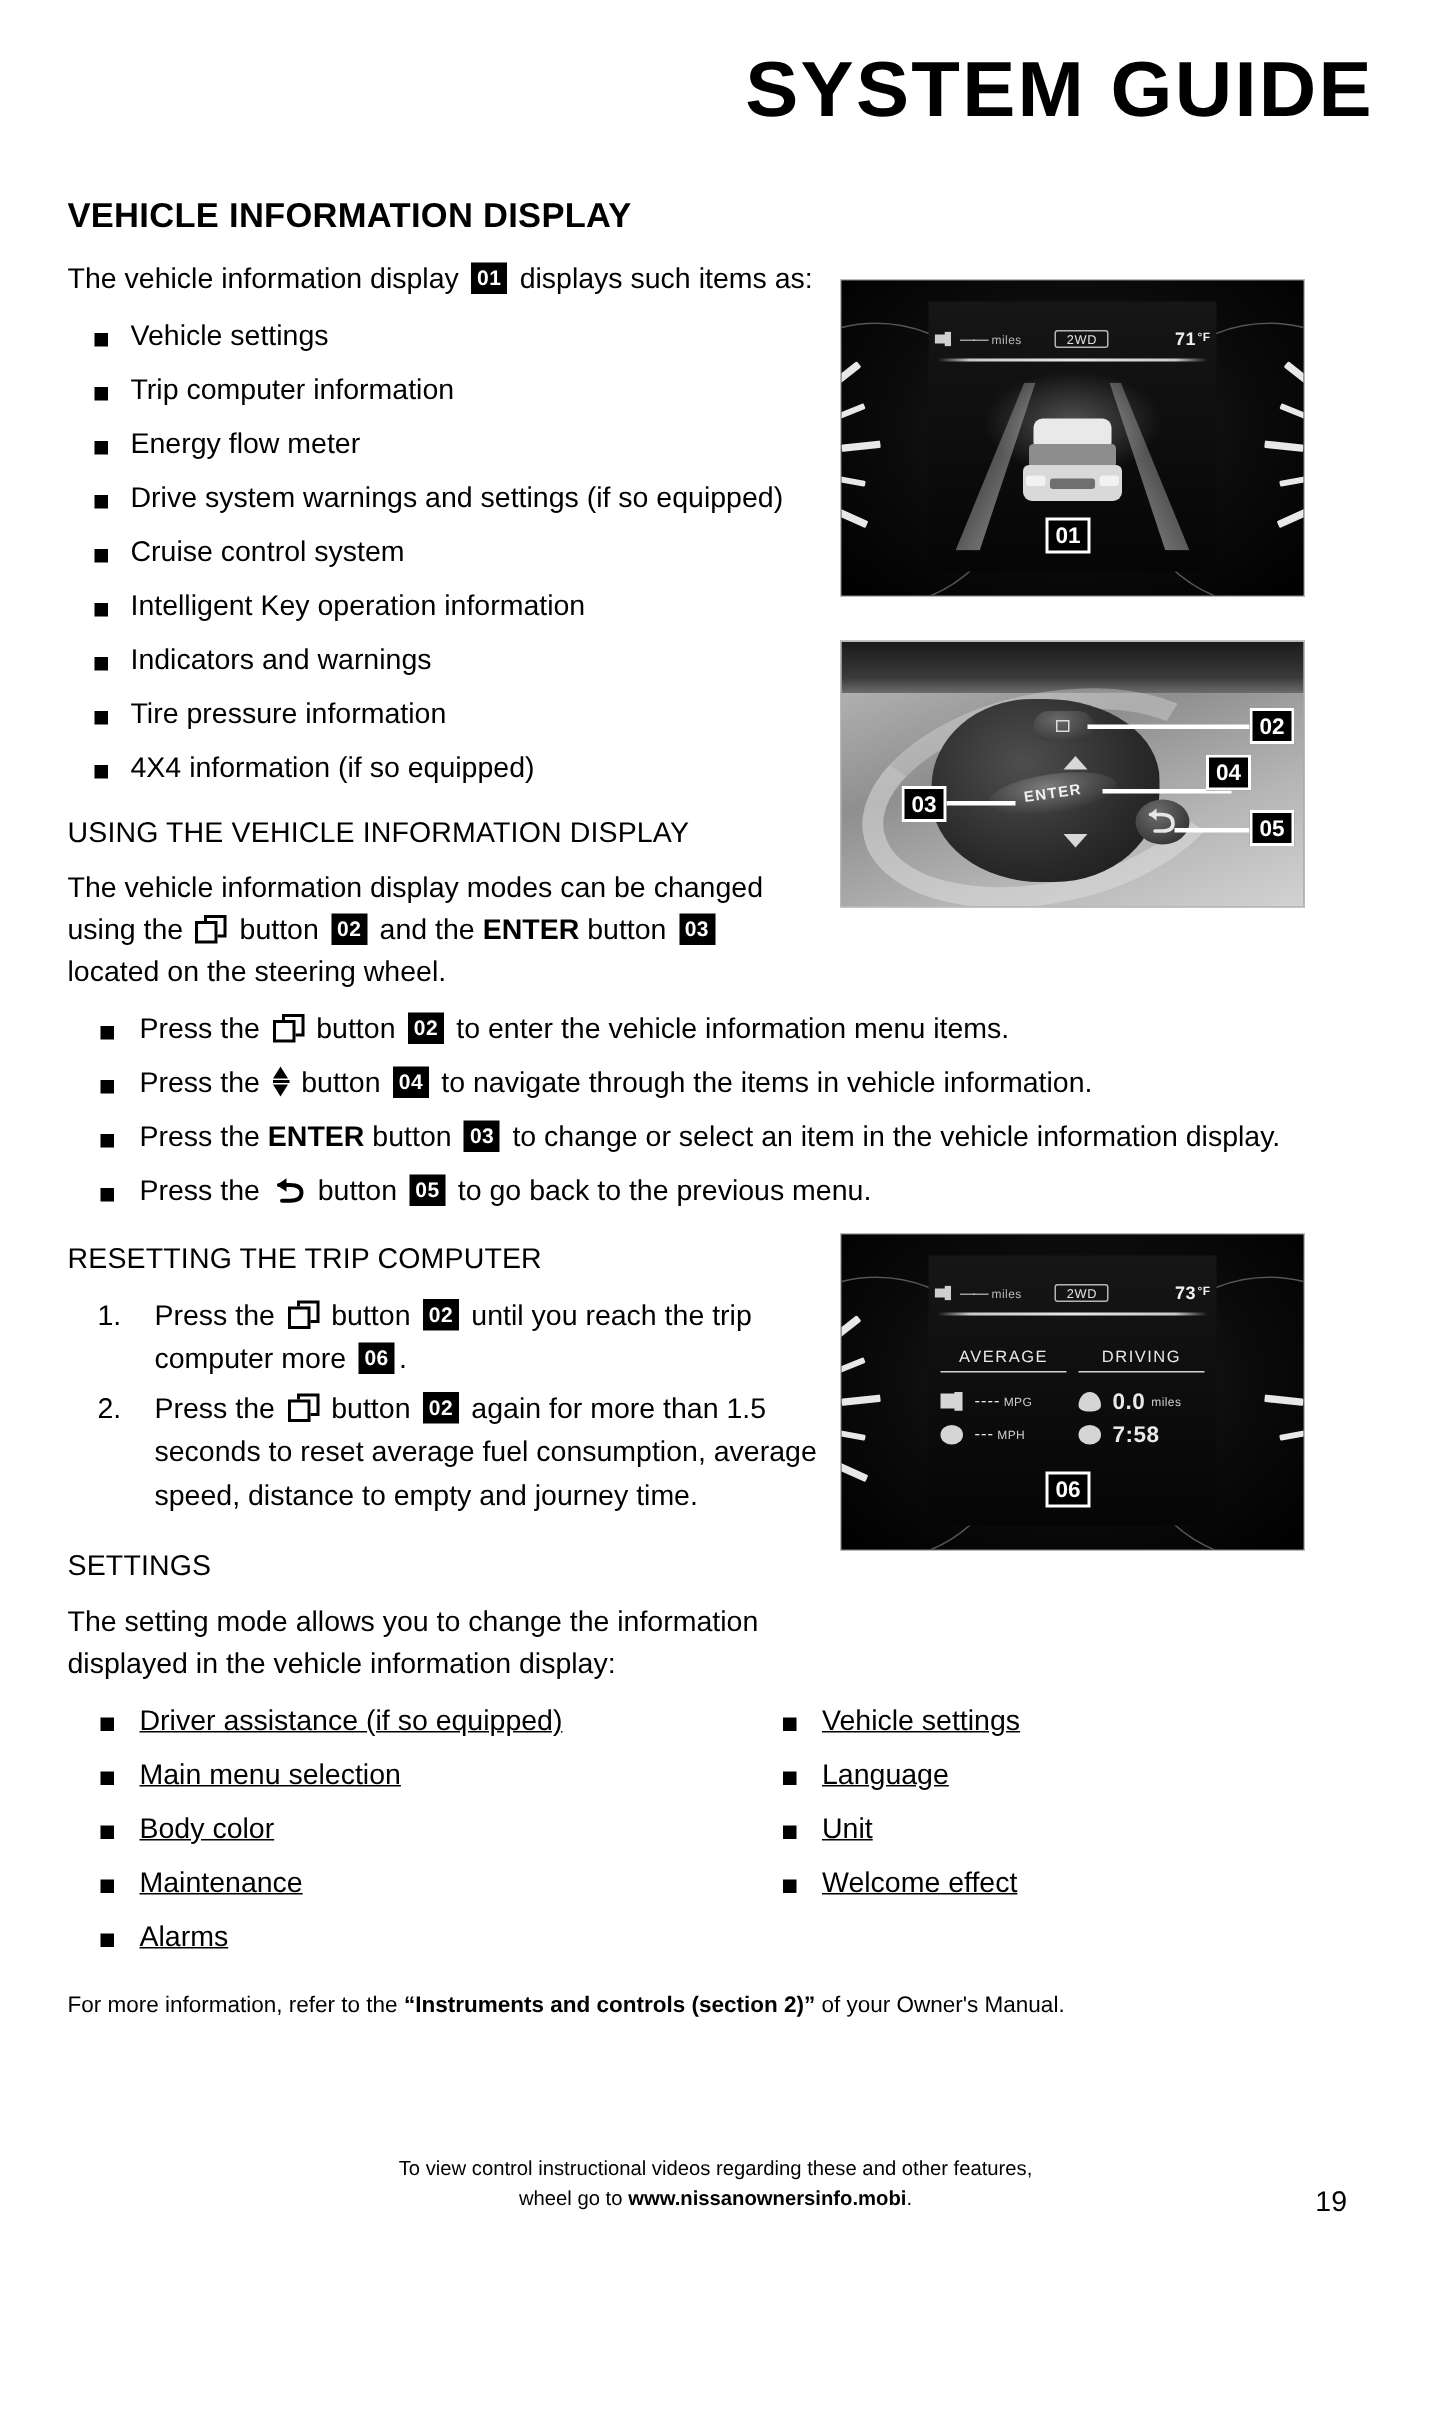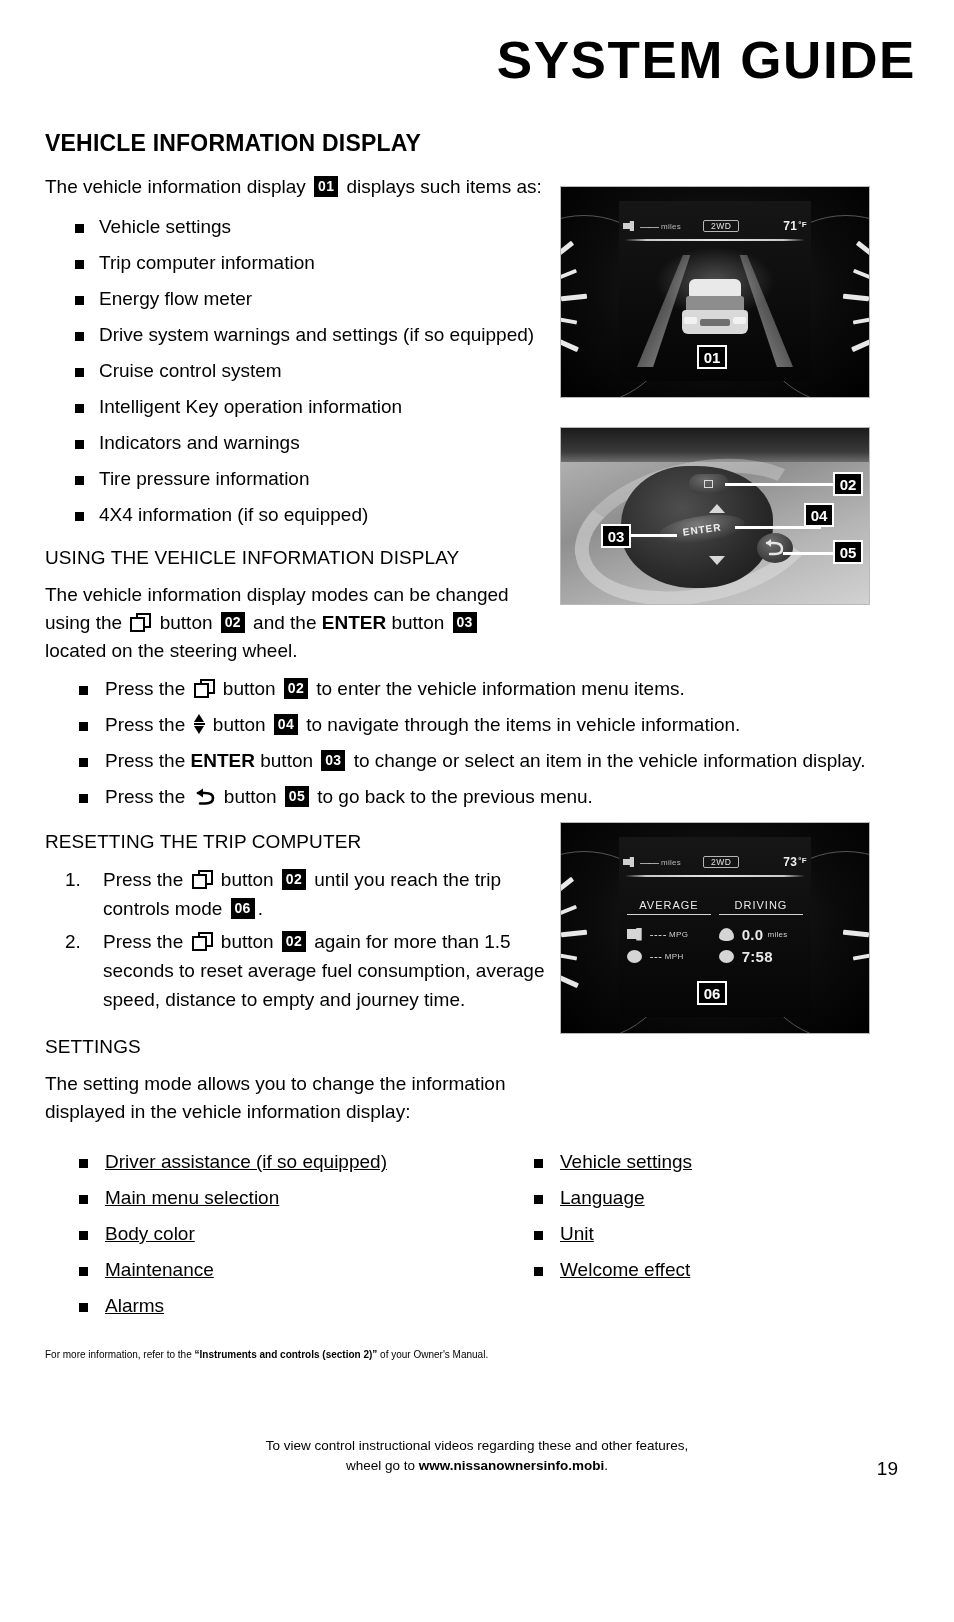--- a/index.html
+++ b/index.html
@@ -111,21 +111,21 @@
     position:absolute; left:0; bottom:0;
     width:0;height:0;
     border-left:5.5px solid transparent;
     border-right:5.5px solid transparent;
     border-top:8px solid #000;
   }
 
   .icon-back { width:22px; height:18px; }
 
   
-  ul.bullets { list-style:none; margin:12px; padding:0; }
+  ul.bullets { list-style:none; margin:0; padding:0; }
   ul.bullets li {
     position: relative;
     font-size: 19px;
     line-height: 28px;
     padding-left: 42px;
     margin-bottom: 8px;
   }
   ul.bullets li::before {
     content:"";
     position:absolute;
@@ -155,21 +155,21 @@
   }
 
   
   .two-col { display:flex;text-decoration:underline; }
   .two-col .col { }
   .two-col .col.left { width: 455px; }
   .two-col .col.right { flex:1; }
 
   
   .footnote {
-    font-size: 10px;
+    font-size: 15px;
     line-height: 18px;
     margin-top: 14px;
   }
   .footnote b { font-weight:bold; }
 
   
   .page-footer {
     position:absolute;
     left:0; right:0;
     top: 1436px;
@@ -683,21 +683,21 @@
 
   <h3 class="sub-title" style="margin-top:20px;">RESETTING THE TRIP COMPUTER</h3>
 
   <ol class="steps">
     <li>
       <span>Press the</span>
       <span class="glyph icon-display"><span class="back"></span><span class="front"></span></span>
       <span>button</span>
       <span class="badge">02</span>
       <span>until you reach the trip</span><br>
-      <span>controls mode</span>
+      <span>computer more</span>
       <span class="badge">06</span><span>.</span>
     </li>
     <li>
       <span>Press the</span>
       <span class="glyph icon-display"><span class="back"></span><span class="front"></span></span>
       <span>button</span>
       <span class="badge">02</span>
       <span>again for more than 1.5</span><br>
       <span>seconds to reset average fuel consumption, average</span><br>
       <span>speed, distance to empty and journey time.</span>

